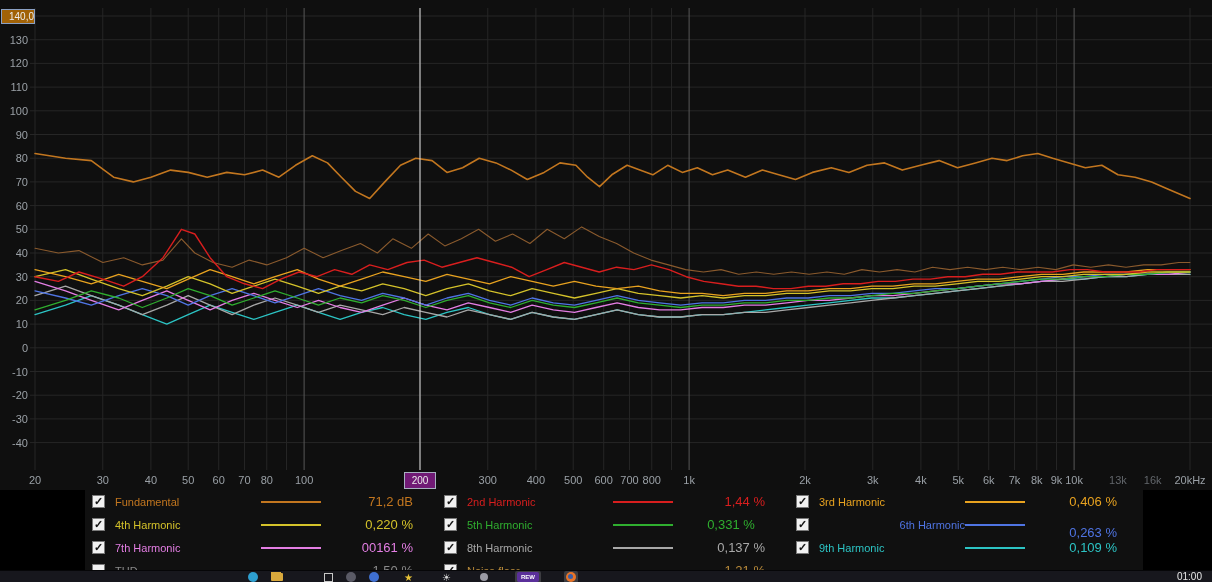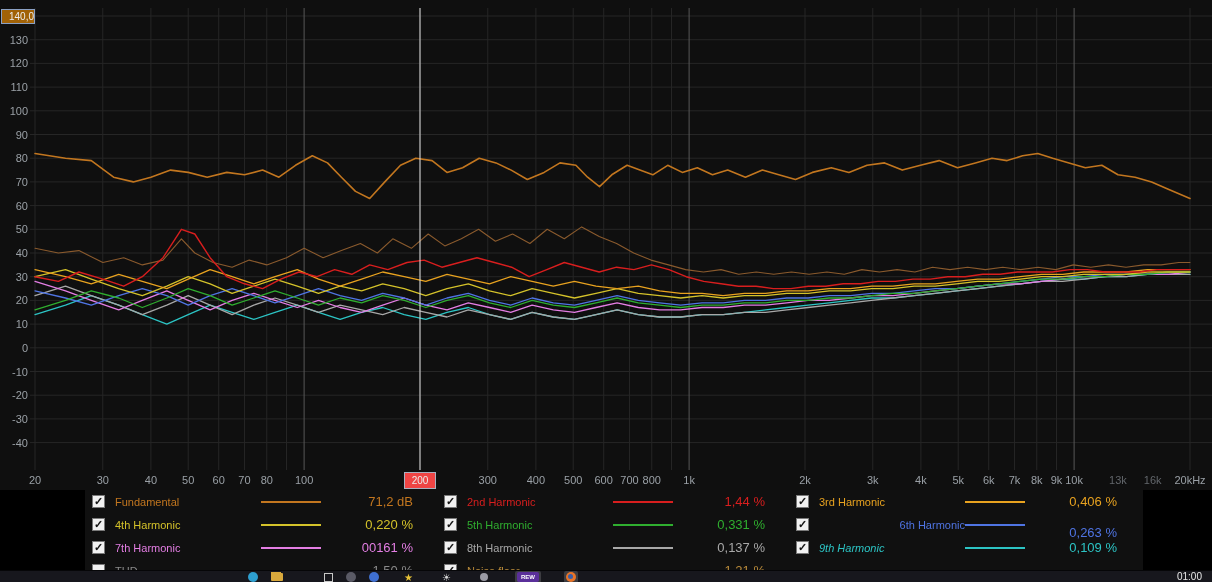--- a/index.html
+++ b/index.html
@@ -8,21 +8,21 @@
   .screen { position:relative; width:1212px; height:582px; background:#000; overflow:hidden; }
 
   .chart-wrap { position:absolute; left:0; top:0; width:1212px; height:490px; background:#0f0f0f; }
   svg text.tick { fill:#9aa0a6; font-size:11px; font-family:"Liberation Sans", sans-serif; }
   svg text.tick.dim { fill:#62666b; }
 
   .spl-label { position:absolute; left:13px; top:7px; color:#9aa0a6; font-size:11px; }
   .ymax-box { position:absolute; left:1px; top:9px; width:34px; height:15px; border:1px solid #8aa0c4;
               background:#a16207; color:#ececec; font-size:10px; text-align:right; line-height:13px; }
   .cursor-box { position:absolute; top:472px; width:32px; height:17px; border:1px solid #a8b0c0;
-              background:#ef4444; color:#ececec; font-size:10px; text-align:center; line-height:15px; }
+              background:#701a75; color:#ececec; font-size:10px; text-align:center; line-height:15px; }
 
   .legend { position:absolute; left:85px; top:490px; width:1058px; height:80px; background:#101010; overflow:hidden; }
   .lg-row { display:flex; height:23px; align-items:center; }
   .lg-cell { display:flex; align-items:center; width:352px; height:23px; padding-left:7px; }
   .cb { width:13px; height:13px; background:#f2f2f2; border:1px solid #7a7a7a; color:#151515;
         font-size:11px; line-height:11px; text-align:center; font-weight:bold; flex:0 0 13px; cursor:pointer; }
   .lg-label { font-size:11px; width:146px; margin-left:10px; white-space:nowrap; overflow:hidden; }
   .lg-swatch { width:60px; height:2px; margin-right:24px; flex:0 0 60px; }
   .lg-value { font-size:13px; width:68px; text-align:right; margin-right:24px; white-space:nowrap; }
 
@@ -175,21 +175,21 @@
         <div class="lg-cell">
           <span class="cb">✓</span>
           <span class="lg-label" style="color: rgb(212, 194, 42);">4th Harmonic</span>
           <span class="lg-swatch" style="background: rgb(212, 194, 42);"></span>
           <span class="lg-value" style="color: rgb(212, 194, 42);">0,220 %</span>
         </div>
         <div class="lg-cell">
           <span class="cb">✓</span>
           <span class="lg-label" style="color: rgb(47, 174, 47);">5th Harmonic</span>
           <span class="lg-swatch" style="background: rgb(47, 174, 47);"></span>
-          <span class="lg-value" style="color: rgb(47, 174, 47);">0,331 %</span>
+          <span class="lg-value" style="color: rgb(47, 174, 47); text-align: center;">0,331 %</span>
         </div>
         <div class="lg-cell">
           <span class="cb">✓</span>
           <span class="lg-label" style="color: rgb(79, 116, 227); text-align: right;">6th Harmonic</span>
           <span class="lg-swatch" style="background: rgb(79, 116, 227);"></span>
           <span class="lg-value" style="color: rgb(79, 116, 227); margin-top: 16px;">0,263 %</span>
         </div>
       </div>
       <div class="lg-row">
         <div class="lg-cell">
@@ -199,21 +199,21 @@
           <span class="lg-value" style="color: rgb(228, 126, 228);">00161 %</span>
         </div>
         <div class="lg-cell">
           <span class="cb">✓</span>
           <span class="lg-label" style="color: rgb(168, 168, 168);">8th Harmonic</span>
           <span class="lg-swatch" style="background: rgb(168, 168, 168);"></span>
           <span class="lg-value" style="color: rgb(168, 168, 168);">0,137 %</span>
         </div>
         <div class="lg-cell">
           <span class="cb">✓</span>
-          <span class="lg-label" style="color: rgb(44, 196, 196); font-style: italic;">9th Harmonic</span>
+          <span class="lg-label" style="color: rgb(44, 196, 196);">9th Harmonic</span>
           <span class="lg-swatch" style="background: rgb(44, 196, 196);"></span>
           <span class="lg-value" style="color: rgb(44, 196, 196);">0,109 %</span>
         </div>
       </div>
       <div class="lg-row">
         <div class="lg-cell">
           <span class="cb"></span>
           <span class="lg-label" style="color: rgb(138, 138, 138);">THD</span>
           <span class="lg-swatch" style="background: rgb(138, 138, 138);"></span>
           <span class="lg-value" style="color: rgb(138, 138, 138);">1,50 %</span>

